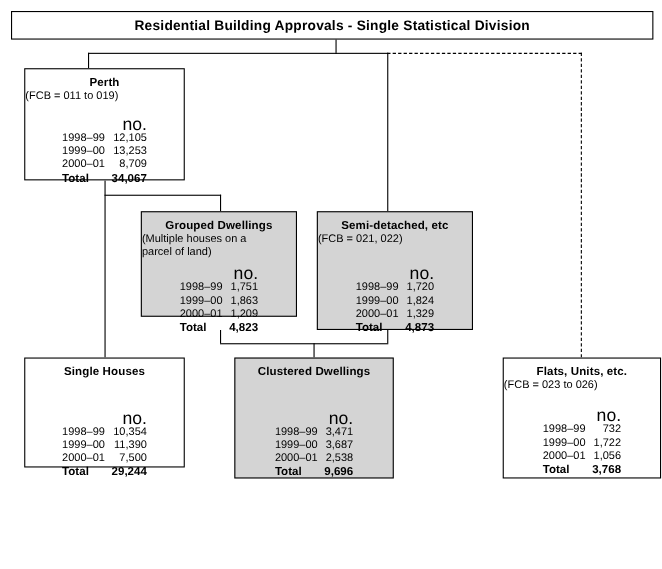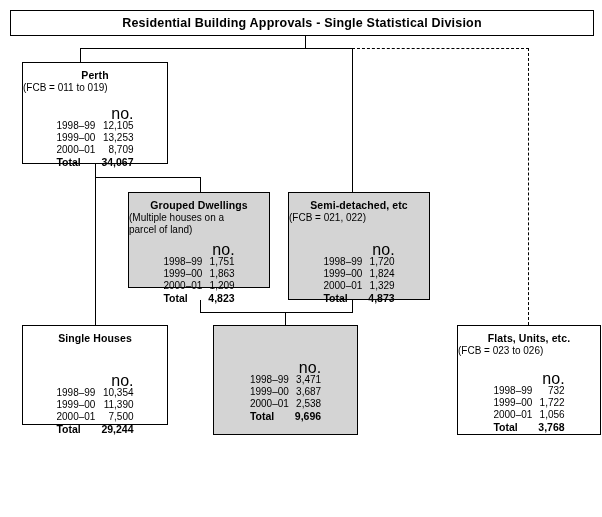--- a/index.html
+++ b/index.html
@@ -250,20 +250,21 @@
       </tr>
       <tr class="total">
         <td class="lbl">Total</td>
         <td class="val">29,244</td>
       </tr>
     </tbody>
       </table>
   </div>
 
   <div class="node shaded" style="left:213px; top:325px; width:145px; height:110px;">
+    <div class="node-head">Clustered Dwellings</div>
     <table class="stats" style="margin-top:30px;">
       <tbody>
           <tr class="unit">
         <td class="lbl"></td>
         <td class="val">no.</td>
       </tr>
       <tr>
         <td class="lbl">1998–99</td>
         <td class="val">3,471</td>
       </tr>

